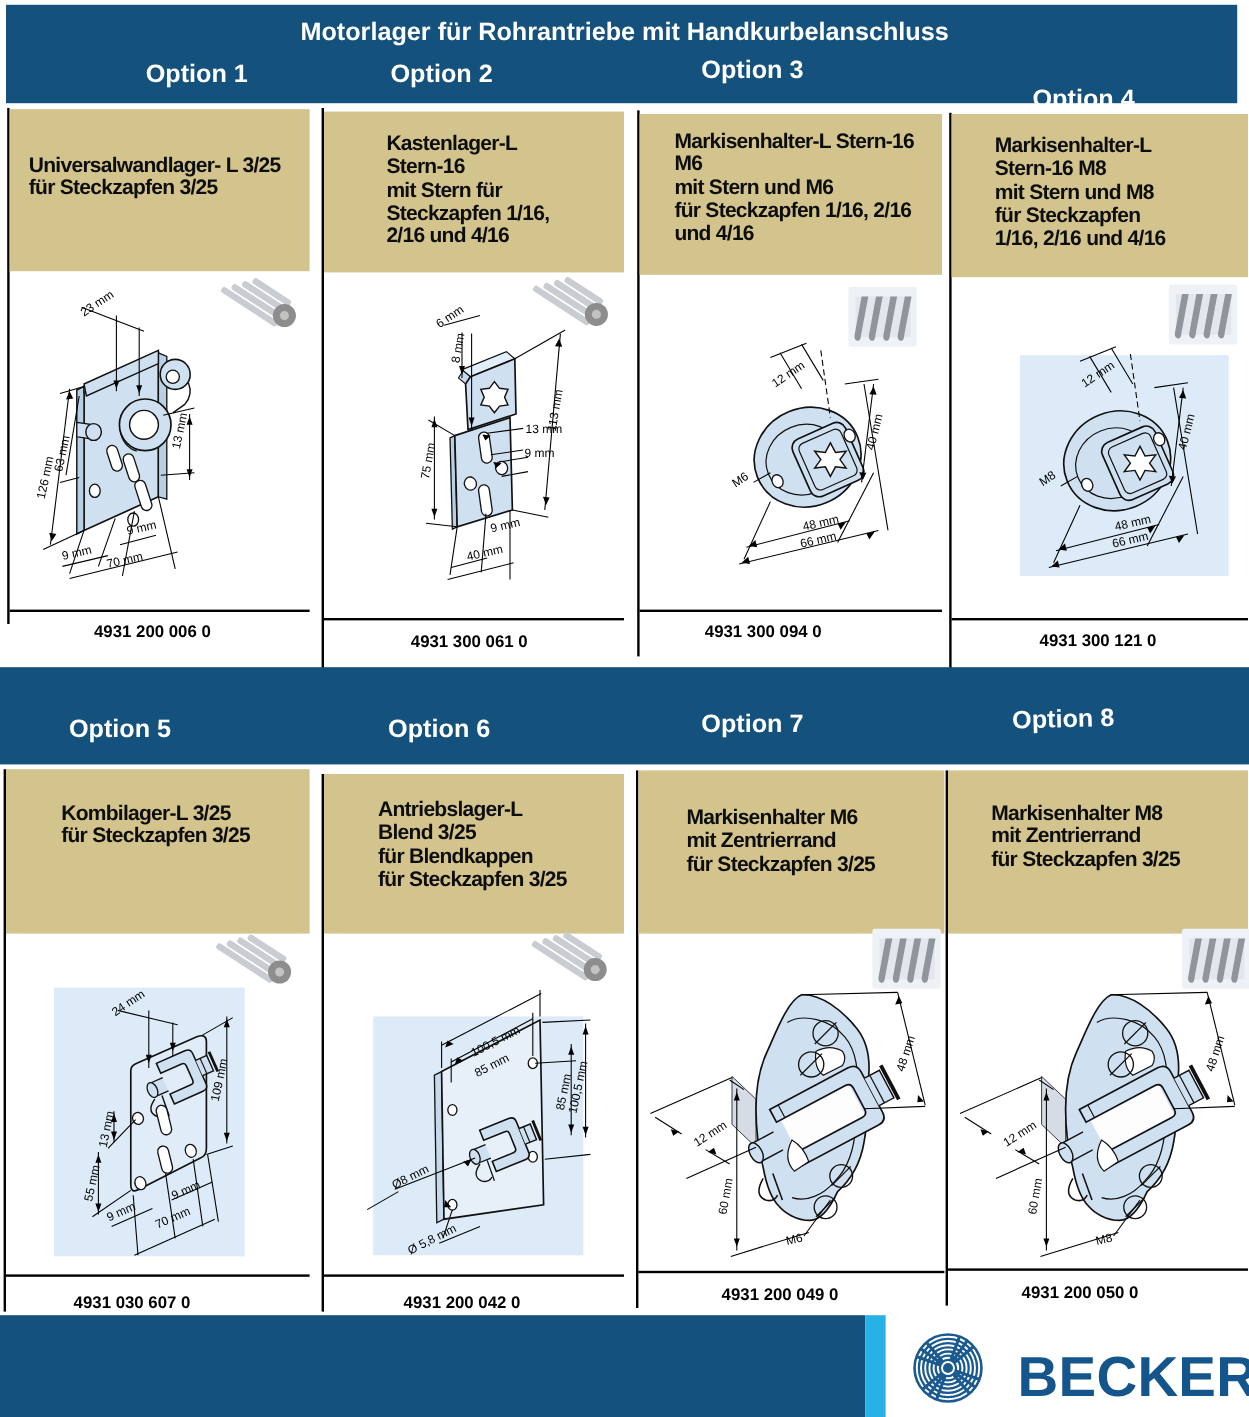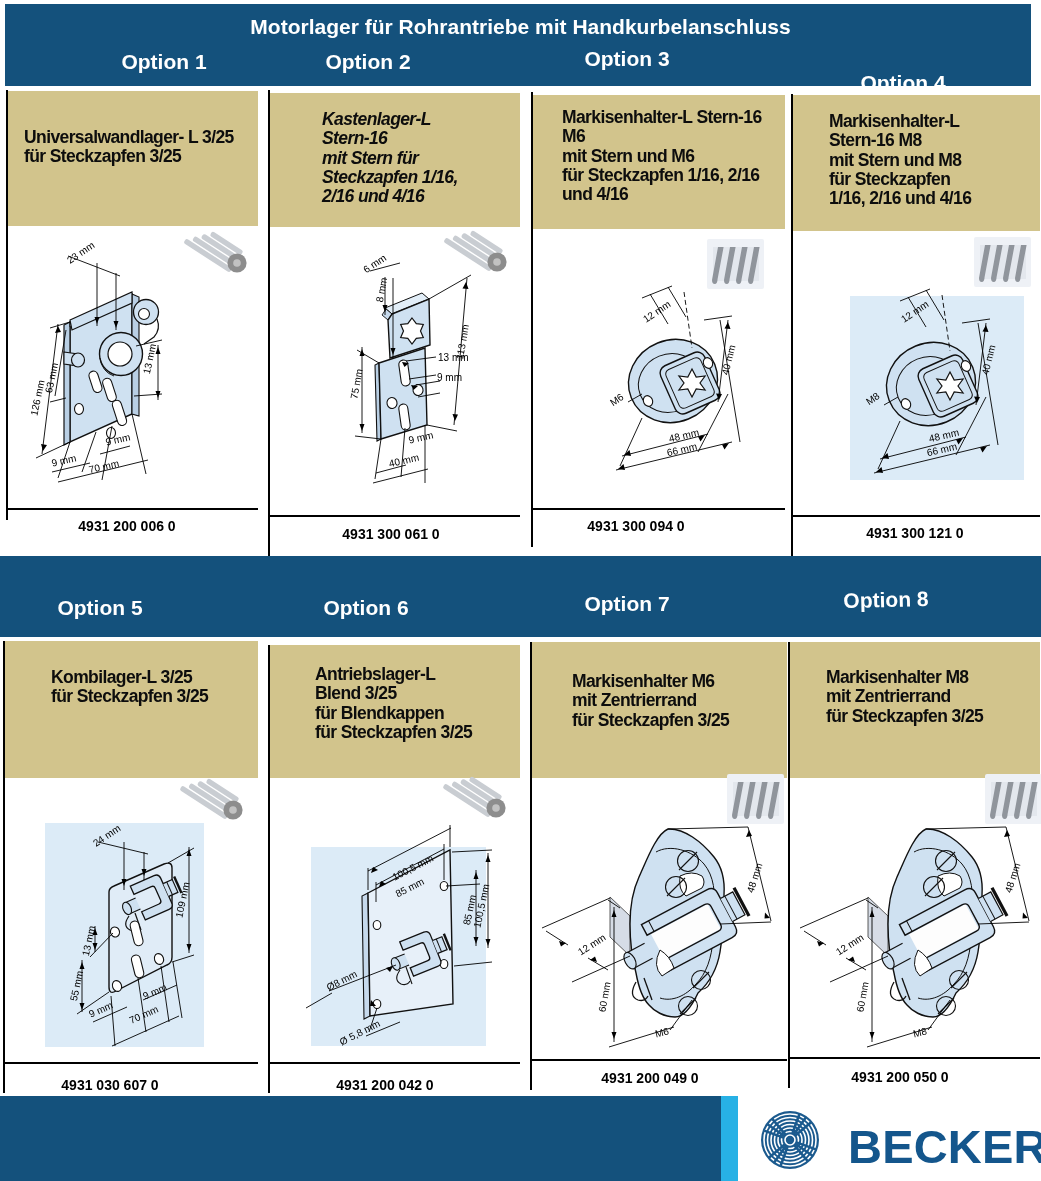--- a/index.html
+++ b/index.html
@@ -27,21 +27,21 @@
 <div class="opt" style="left:903px;top:64px;margin-top:19px;">Option 4</div>
 
 <div class="vline" style="left:6px;top:90px;height:430px;"></div>
 <div class="vline" style="left:268px;top:90px;height:467px;"></div>
 <div class="vline" style="left:531px;top:92px;height:455px;"></div>
 <div class="vline" style="left:791px;top:94px;height:463px;"></div>
 
 <div class="tan" style="left:8px;top:91px;width:250px;height:135px;"></div>
 <div class="tantext" style="left:24px;top:128px;">Universalwandlager- L 3/25<br>für Steckzapfen 3/25</div>
 <div class="tan" style="left:270px;top:93px;width:250px;height:134px;"></div>
-<div class="tantext" style="left:322px;top:110px;font-style:italic;">Kastenlager-L<br>Stern-16<br>mit Stern für<br>Steckzapfen 1/16,<br>2/16 und 4/16</div>
+<div class="tantext" style="left:322px;top:110px;">Kastenlager-L<br>Stern-16<br>mit Stern für<br>Steckzapfen 1/16,<br>2/16 und 4/16</div>
 <div class="tan" style="left:533px;top:95px;width:252px;height:134px;"></div>
 <div class="tantext" style="left:562px;top:108px;">Markisenhalter-L Stern-16<br>M6<br>mit Stern und M6<br>für Steckzapfen 1/16, 2/16<br>und 4/16</div>
 <div class="tan" style="left:793px;top:95px;width:247px;height:136px;"></div>
 <div class="tantext" style="left:829px;top:112px;">Markisenhalter-L<br>Stern-16 M8<br>mit Stern und M8<br>für Steckzapfen<br>1/16, 2/16 und 4/16</div>
 
 <div class="pline" style="left:8px;top:508px;width:250px;"></div>
 <div class="pnum" style="left:127px;top:526px;">4931 200 006 0</div>
 <div class="pline" style="left:270px;top:515px;width:250px;"></div>
 <div class="pnum" style="left:391px;top:534px;">4931 300 061 0</div>
 <div class="pline" style="left:533px;top:508px;width:252px;"></div>

